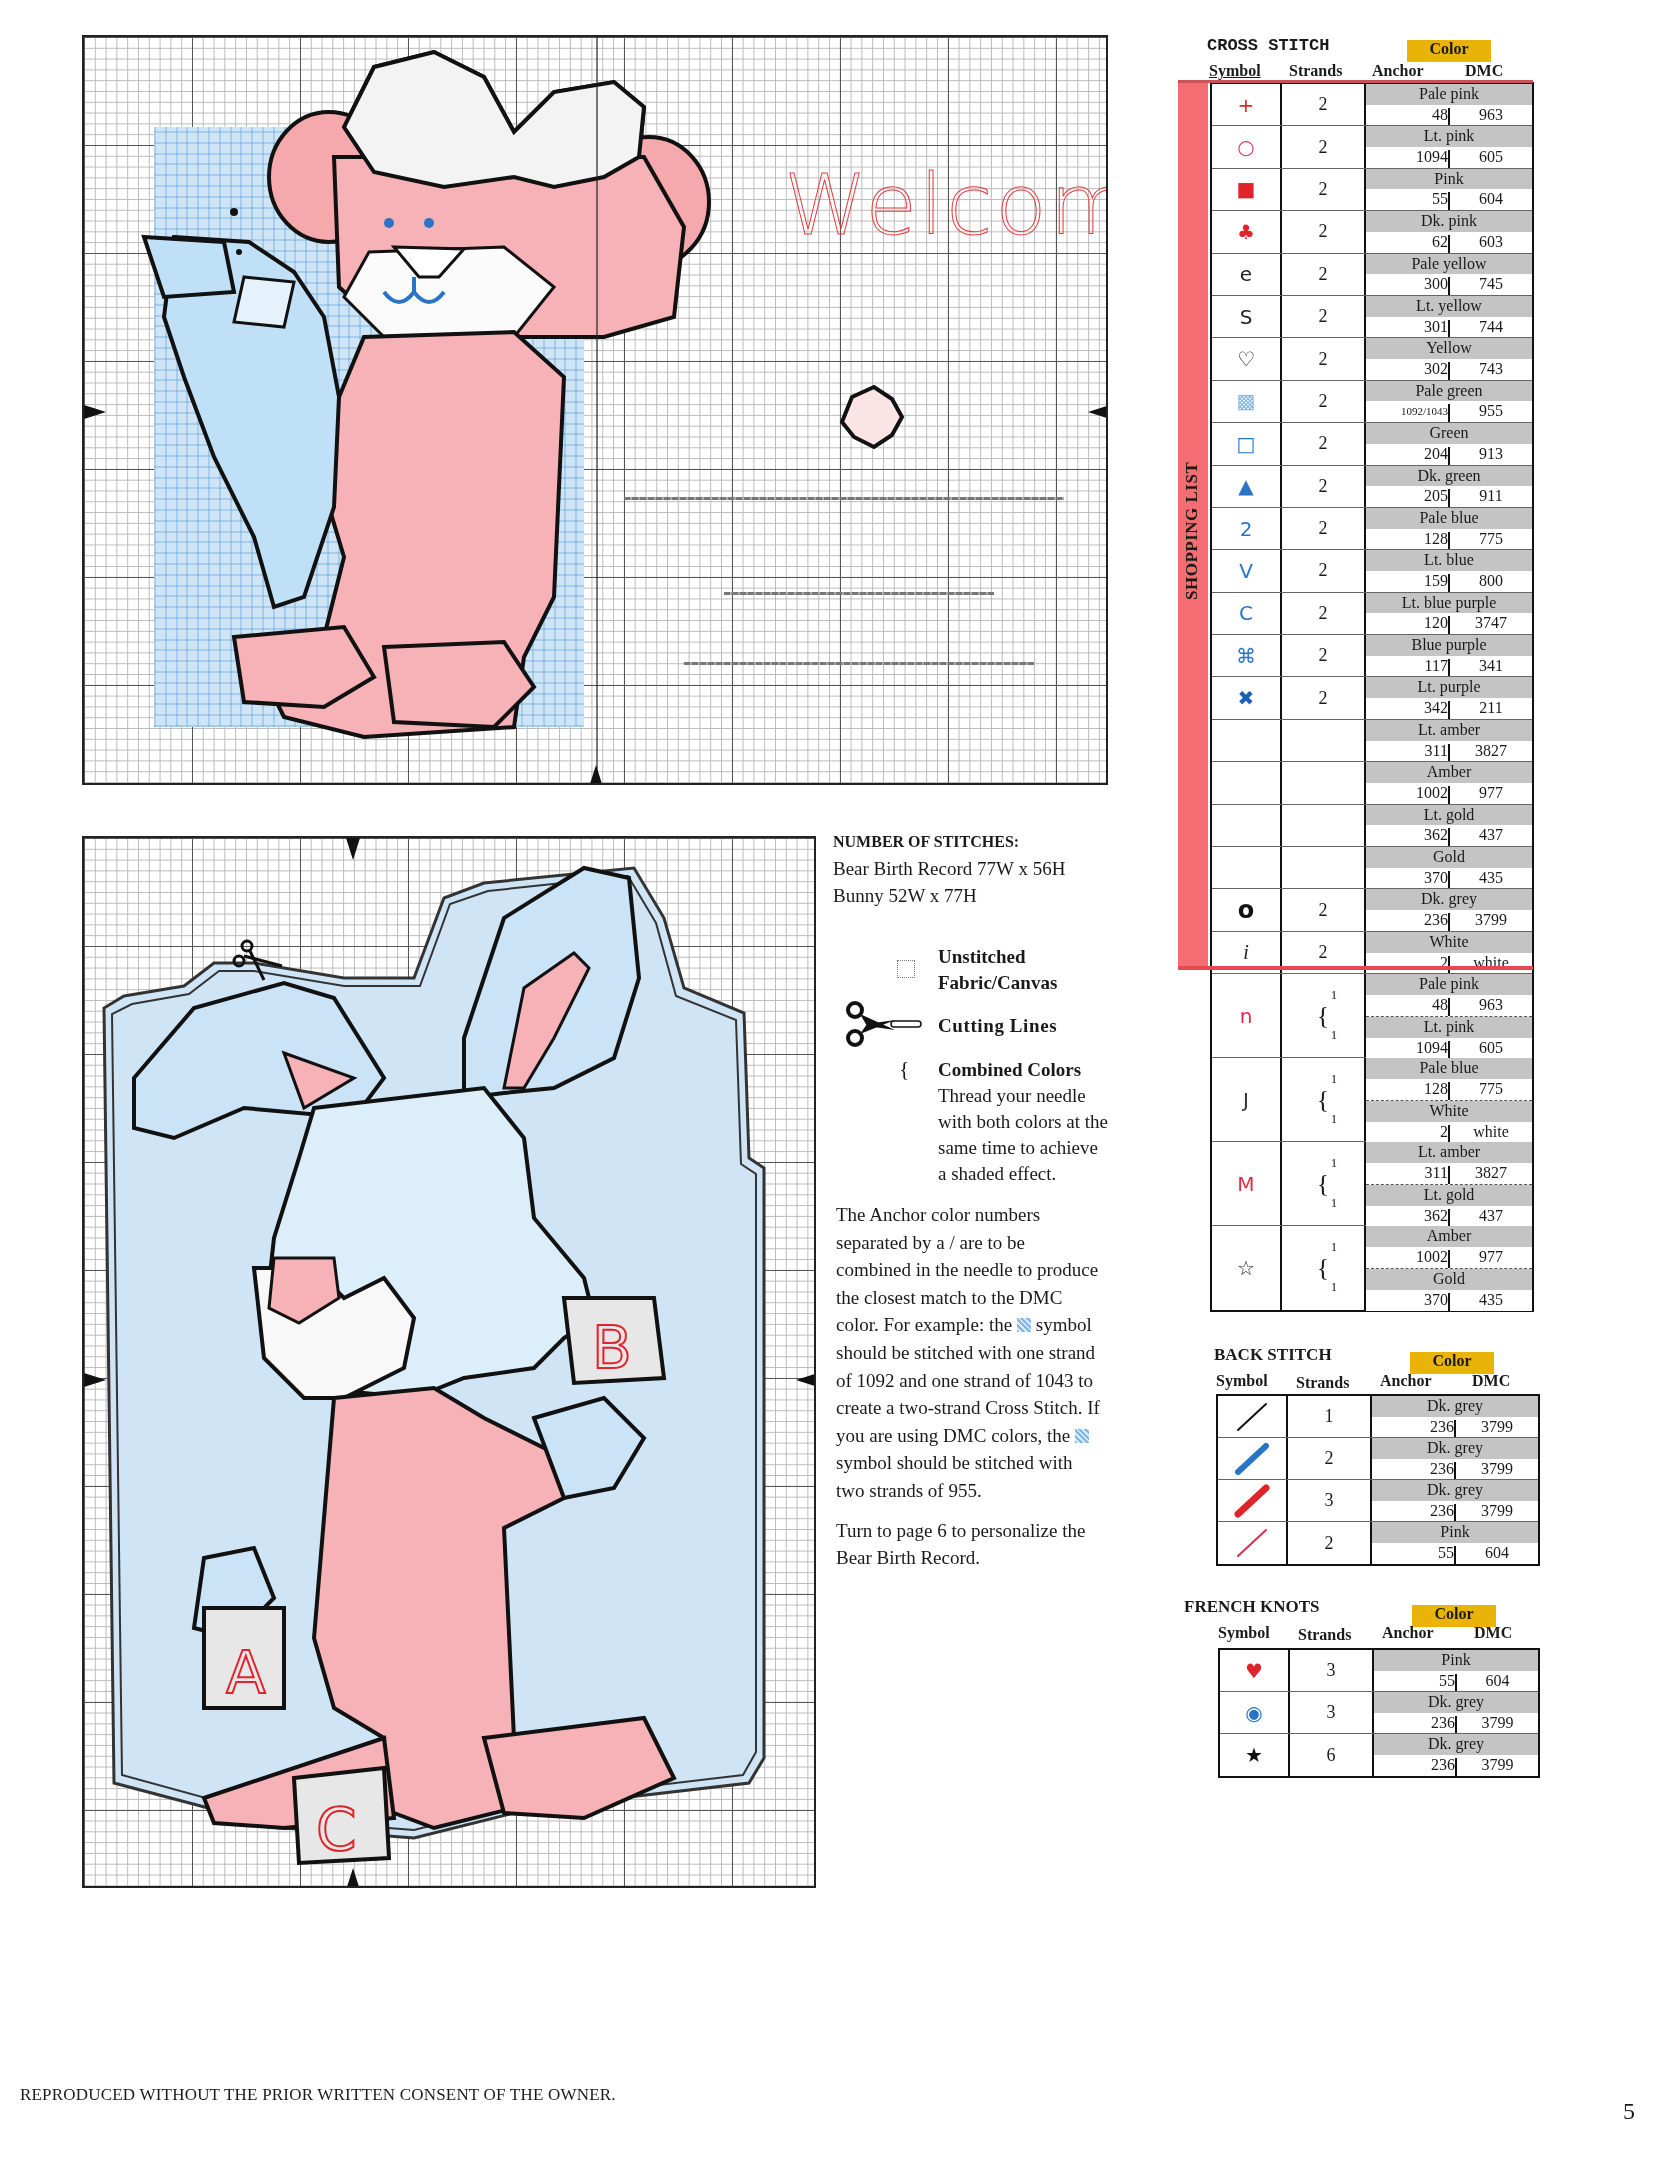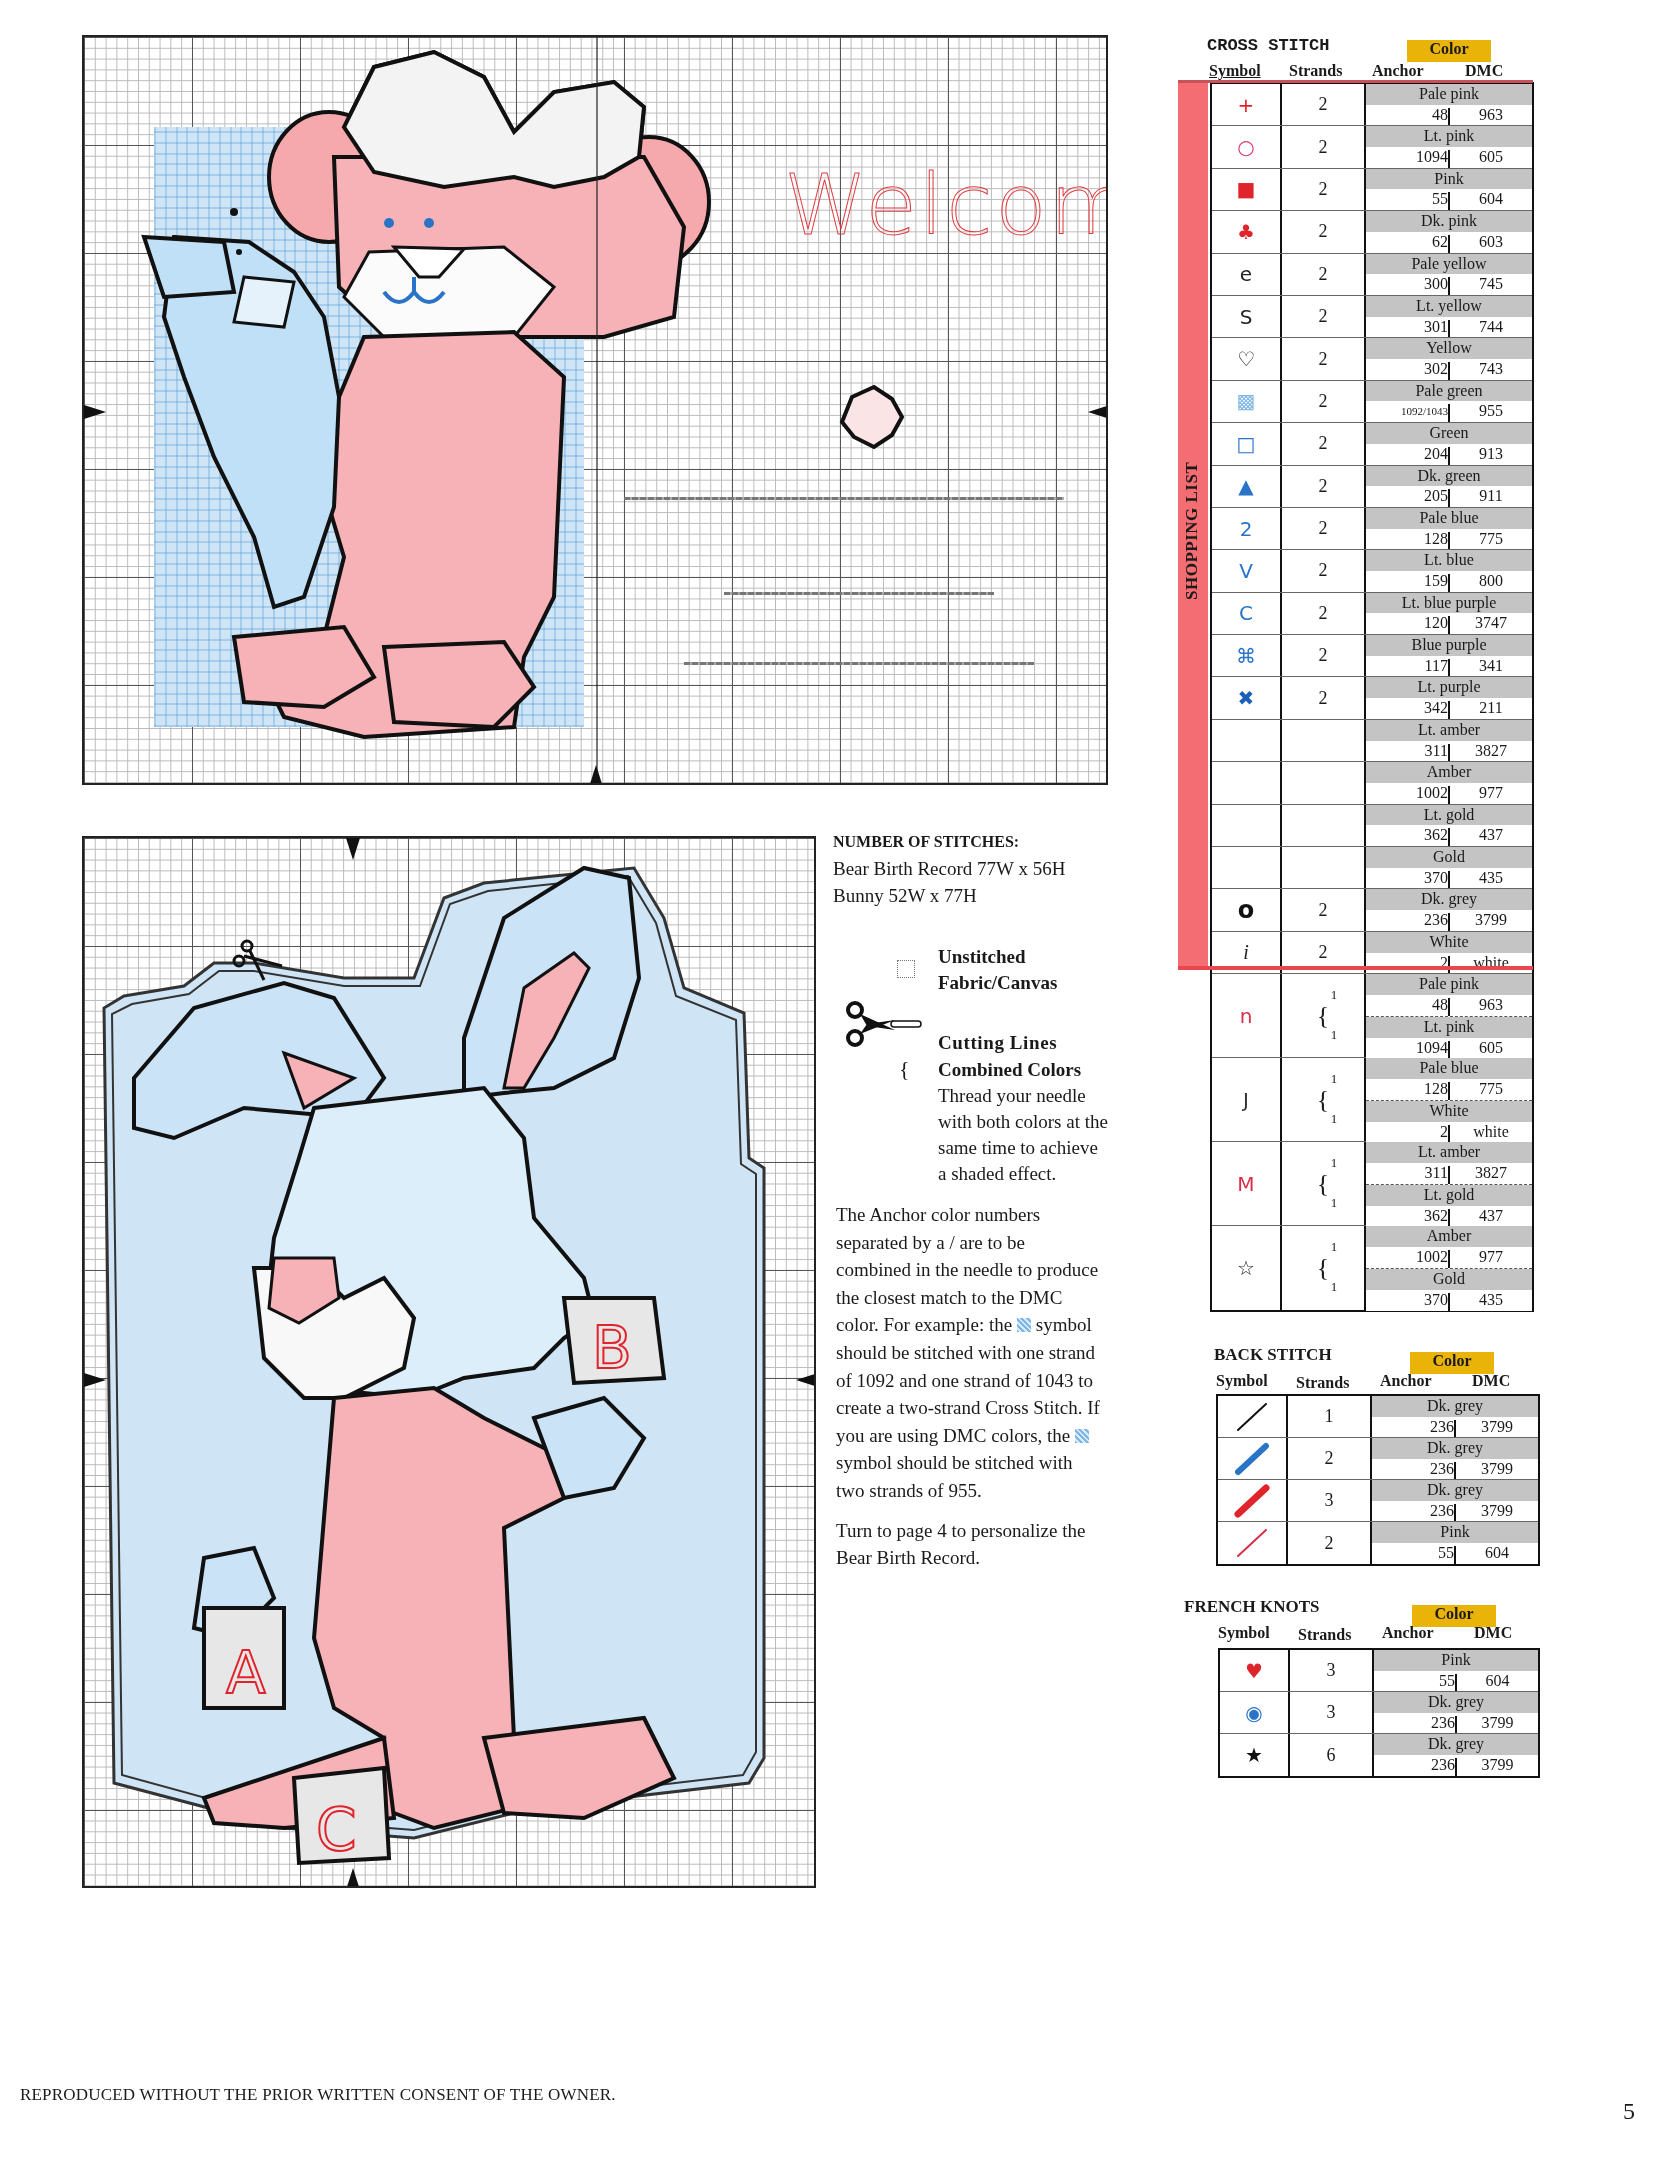--- a/index.html
+++ b/index.html
@@ -171,21 +171,21 @@
   <div>Fabric/Canvas</div>
 </div>
 
 <svg style="position:absolute;left:845px;top:1000px" width="80" height="50">
   <circle cx="10" cy="10" r="7" fill="none" stroke="#111" stroke-width="4"></circle>
   <circle cx="10" cy="38" r="7" fill="none" stroke="#111" stroke-width="4"></circle>
   <path d="M15 14 L50 30 L22 26 Z" fill="#111"></path>
   <path d="M15 34 L50 20 L22 24 Z" fill="#111"></path>
   <rect x="46" y="21" width="30" height="6" rx="3" fill="none" stroke="#111" stroke-width="1.5"></rect>
 </svg>
-<div class="legend-item" style="left:938px;top:1013px;letter-spacing:0.6px;margin-top:17px;">Cutting Lines</div>
+<div class="legend-item" style="left:938px;top:1013px;letter-spacing:0.6px;">Cutting Lines</div>
 
 <div class="legend-item" style="left:899px;top:1056px;font-weight:normal;font-size:22px;">{</div>
 <div class="legend-item" style="left:938px;top:1057px;">
   <div>Combined Colors</div>
   <div class="legend-desc">Thread your needle</div>
   <div class="legend-desc">with both colors at the</div>
   <div class="legend-desc">same time to achieve</div>
   <div class="legend-desc">a shaded effect.</div>
 </div>
 
@@ -195,21 +195,21 @@
   <div>combined in the needle to produce</div>
   <div>the closest match to the DMC</div>
   <div><span>color. For example: the</span> <span class="dot-sym"></span> <span>symbol</span></div>
   <div>should be stitched with one strand</div>
   <div>of 1092 and one strand of 1043 to</div>
   <div>create a two-strand Cross Stitch. If</div>
   <div><span>you are using DMC colors, the</span> <span class="dot-sym"></span></div>
   <div>symbol should be stitched with</div>
   <div>two strands of 955.</div>
   <div style="height:12px"></div>
-  <div>Turn to page 4 to personalize the</div>
+  <div>Turn to page 6 to personalize the</div>
   <div>Bear Birth Record.</div>
 </div>
 
 <div class="sec-title" style="left:1207px;top:36px;font-family:Liberation Mono, monospace;">CROSS STITCH</div>
 <div class="color-tag" style="left:1407px;top:40px;width:84px;height:22px;">Color</div>
 <div class="hdr" style="left:1209px;top:62px;text-decoration:underline;">Symbol</div>
 <div class="hdr" style="left:1289px;top:62px;">Strands</div>
 <div class="hdr" style="left:1372px;top:62px;">Anchor</div>
 <div class="hdr" style="left:1465px;top:62px;">DMC</div>
 

